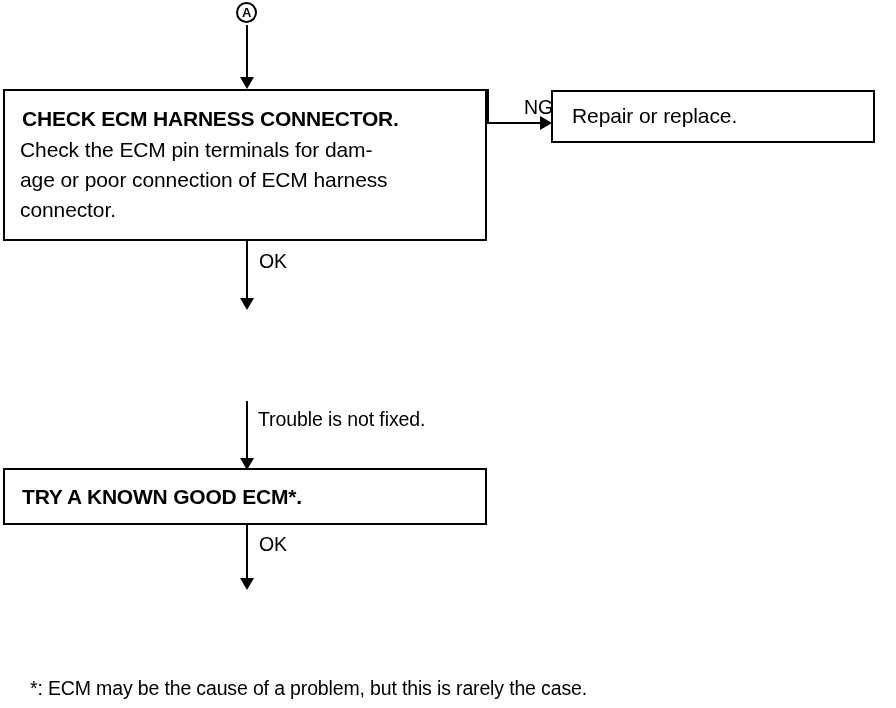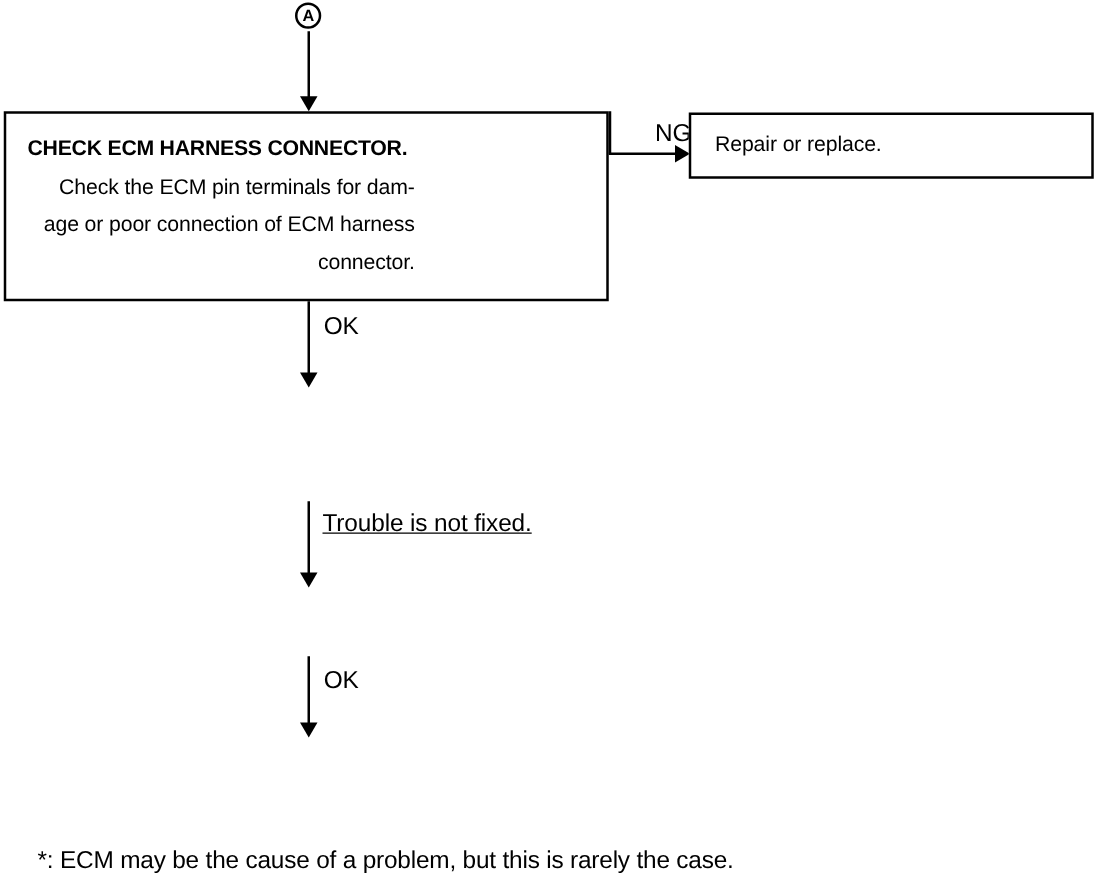--- a/index.html
+++ b/index.html
@@ -40,21 +40,21 @@
   
   .box {
     position: absolute;
     border: 2.4px solid #000;
     box-sizing: border-box;
     background: #ffffff;
   }
   .box-text {
     position: absolute;
     white-space: pre-line;
-    font-size: 17px;
+    font-size: 21px;
     line-height: 30px;
     letter-spacing: -0.1px;
   }
   .box-text.bold {
     font-weight: bold;
     letter-spacing: -0.2px;
   }
   .box-text.center {
     text-align: center;
     width: 100%;
@@ -116,43 +116,46 @@
 
   <div class="conn-circle" style="left:236px; top:2px;">
     <span>A</span>
   </div>
 
   <div class="vline" style="left:246px; top:25px; height:54px;"></div>
   <div class="arrow-down" style="left:240px; top:77px;"></div>
 
   <div class="box" style="left:3px; top:89px; width:484px; height:152px;">
     <div class="box-text bold" style="left:17px; top:13px;">CHECK ECM HARNESS CONNECTOR.</div>
-    <div class="box-text" style="left:30px; top:44px;text-align:right;">Check the ECM pin terminals for dam-
+    <div class="box-text" style="left:15px; top:44px;">Check the ECM pin terminals for dam-
 age or poor connection of ECM harness
 connector.</div>
   </div>
 
   <div class="vline" style="left:487px; top:89px; height:34px;"></div>
   <div class="hline" style="left:487px; top:122px; width:58px;"></div>
   <div class="arrow-right" style="left:540px; top:116px;"></div>
   <div class="edge-label" style="left:524px; top:98px;">NG</div>
 
   <div class="box" style="left:551px; top:90px; width:324px; height:53px;">
     <div class="box-text" style="left:19px; top:9px;">Repair or replace.</div>
   </div>
 
   <div class="vline" style="left:246px; top:241px; height:60px;"></div>
   <div class="arrow-down" style="left:240px; top:298px;"></div>
   <div class="edge-label" style="left:259px; top:252px;">OK</div>
 
 
   <div class="vline" style="left:246px; top:401px; height:62px;"></div>
   <div class="arrow-down" style="left:240px; top:458px;"></div>
-  <div class="edge-label" style="left:258px; top:410px;text-decoration:underline;">Trouble is not fixed.</div>
+  <div class="edge-label" style="left:258px; top:410px;">Trouble is not fixed.</div>
 
+  <div class="box" style="left:3px; top:468px; width:484px; height:57px;">
+    <div class="box-text bold" style="left:17px; top:12px;">TRY A KNOWN GOOD ECM*.</div>
+  </div>
 
   <div class="vline" style="left:246px; top:525px; height:57px;"></div>
   <div class="arrow-down" style="left:240px; top:578px;"></div>
   <div class="edge-label" style="left:259px; top:535px;">OK</div>
 
 
   <div class="footnote" style="left:30px; top:677px;">*: ECM may be the cause of a problem, but this is rarely the case.</div>
 
 </div>
 

